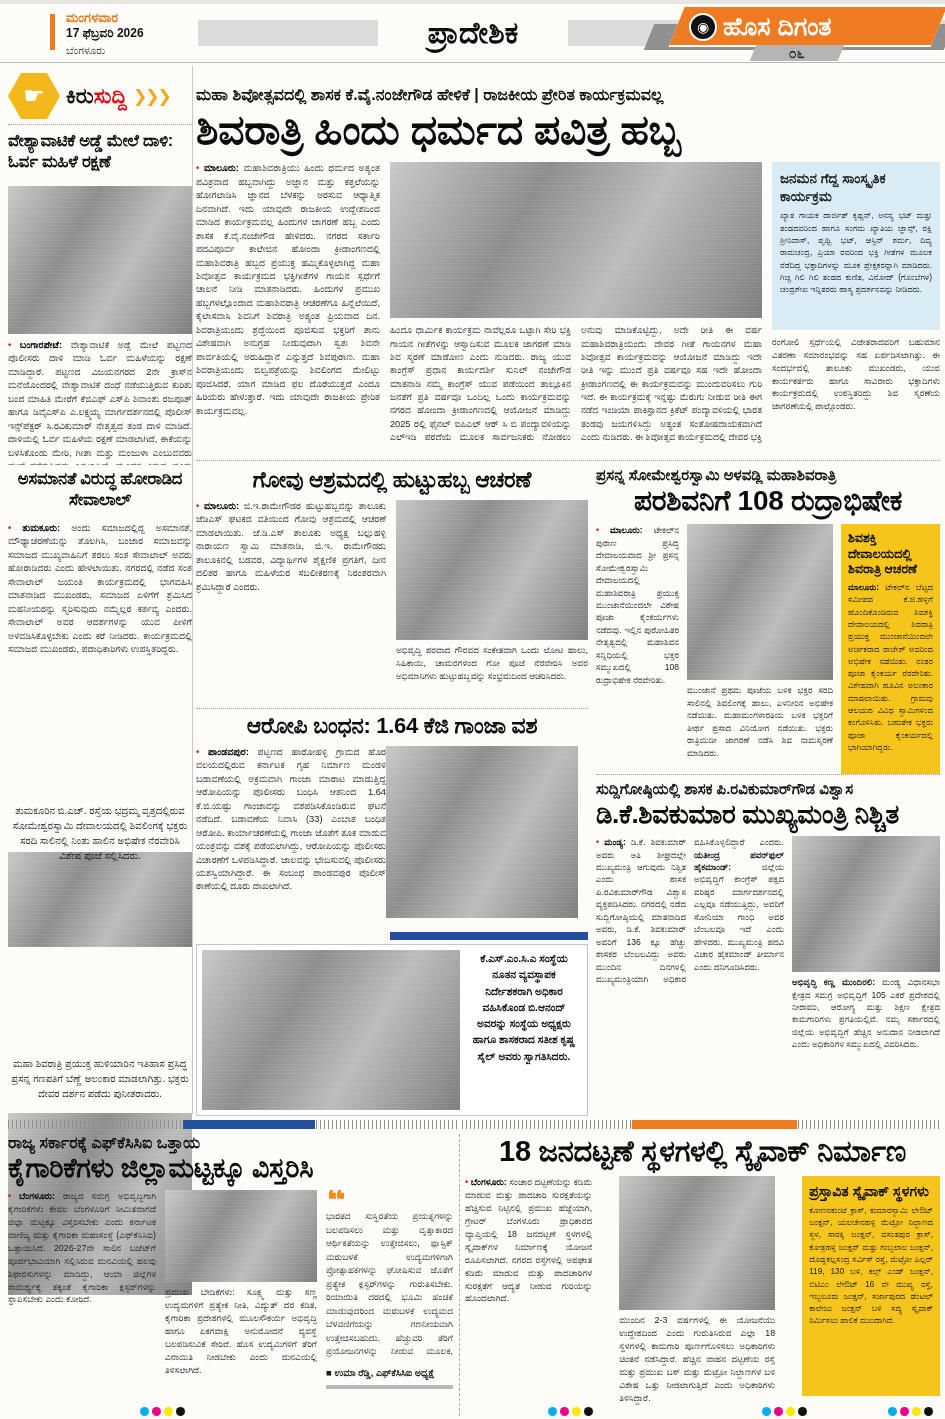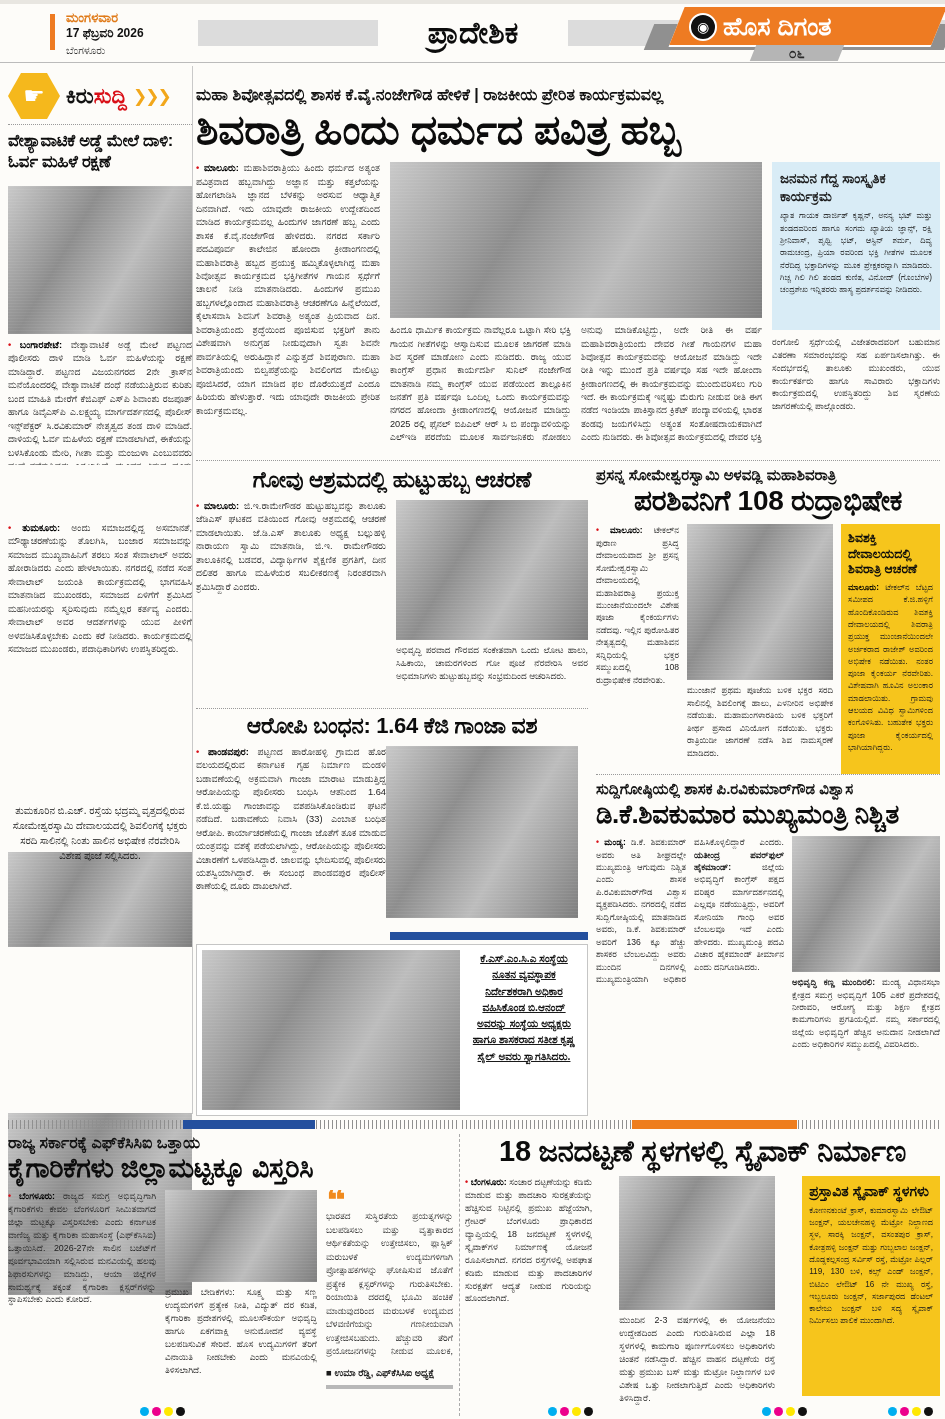--- a/index.html
+++ b/index.html
@@ -79,30 +79,32 @@
 
   <div class="abs hl" style="left:8px;top:126px;width:184px;font-size:16.5px;line-height:1.3;">ವೇಶ್ಯಾವಾಟಿಕೆ ಅಡ್ಡೆ ಮೇಲೆ ದಾಳಿ: ಓರ್ವ ಮಹಿಳೆ ರಕ್ಷಣೆ</div>
 
   <div class="abs photo" style="left:8px;top:182px;width:184px;height:148px;"></div>
 
   <div class="abs body" style="left:8px;top:335px;width:184px;height:126px;">
     <span class="bullet">• </span><span class="dl">ಬಂಗಾರಪೇಟೆ:</span>
     <span>ವೇಶ್ಯಾವಾಟಿಕೆ ಅಡ್ಡೆ ಮೇಲೆ ಪಟ್ಟಣದ ಪೊಲೀಸರು ದಾಳಿ ಮಾಡಿ ಓರ್ವ ಮಹಿಳೆಯನ್ನು ರಕ್ಷಣೆ ಮಾಡಿದ್ದಾರೆ. ಪಟ್ಟಣದ ವಿಜಯನಗರದ 2ನೇ ಕ್ರಾಸ್‌ನ ಮನೆಯೊಂದರಲ್ಲಿ ವೇಶ್ಯಾವಾಟಿಕೆ ದಂಧೆ ನಡೆಯುತ್ತಿರುವ ಕುರಿತು ಬಂದ ಮಾಹಿತಿ ಮೇರೆಗೆ ಕೆಜಿಎಫ್ ಎಸ್‌ಪಿ ಶಿವಾಂಶು ರಜಪೂತ್ ಹಾಗೂ ಡಿವೈಎಸ್‌ಪಿ ಎ.ಲಕ್ಷ್ಮಯ್ಯ ಮಾರ್ಗದರ್ಶನದಲ್ಲಿ ಪೊಲೀಸ್ ಇನ್ಸ್‌ಪೆಕ್ಟರ್ ಸಿ.ರವಿಕುಮಾರ್ ನೇತೃತ್ವದ ತಂಡ ದಾಳಿ ಮಾಡಿದೆ. ದಾಳಿಯಲ್ಲಿ ಓರ್ವ ಮಹಿಳೆಯ ರಕ್ಷಣೆ ಮಾಡಲಾಗಿದೆ, ಈಕೆಯನ್ನು ಬಳಸಿಕೊಂಡು ಮೇರಿ, ಗೀತಾ ಮತ್ತು ಮಂಜುಳಾ ಎಂಬುವವರು ದಂಧೆ ನಡೆಸುತ್ತಿದ್ದರು ಎನ್ನಲಾಗಿದೆ. ಮೂವರ ವಿರುದ್ಧ ದೂರು ದಾಖಲಿಸಿ ಪೊಲೀಸರು ವಶಕ್ಕೆ ಪಡೆದಿದ್ದಾರೆ. ದಾಳಿಯಲ್ಲಿ ದಂಧೆಗೆ ಬಂದಿದ್ದ ಮೂರು ಜನ ಯುವಕರನ್ನು ಸಹ ವಶಕ್ಕೆ ಪಡೆದು ವಿಚಾರಣೆಗೆ ಒಳಪಡಿಸಲಾಗಿದೆ. ಹಲವು ದಿನಗಳಿಂದ ಮನೆಯಲ್ಲಿ ಯಾರಿಗೂ ಅನುಮಾನ ಬಾರದಂತೆ ದಂಧೆ ನಡೆಯುತ್ತಿತ್ತು, ಆರೋಹಿಗಳು ಪುರುಷರಿಂದ 500 ರೂ. ವಸೂಲಿ ಮಾಡಿ ಮಹಿಳೆಗೆ 300 ರೂ. ನೀಡುತ್ತಿದ್ದರು ಎನ್ನಲಾಗಿದೆ.</span>
   </div>
 
+  <div class="abs hl" style="left:8px;top:464px;width:184px;font-size:16.5px;line-height:1.3;text-align:center;">ಅಸಮಾನತೆ ವಿರುದ್ಧ ಹೋರಾಡಿದ ಸೇವಾಲಾಲ್</div>
 
   <div class="abs body" style="left:8px;top:518px;width:184px;height:178px;">
     <span class="bullet">• </span><span class="dl">ತುಮಕೂರು:</span>
     <span>ಅಂದು ಸಮಾಜದಲ್ಲಿದ್ದ ಅಸಮಾನತೆ, ಮೌಢ್ಯಾಚರಣೆಯನ್ನು ತೊಲಗಿಸಿ, ಬಂಜಾರ ಸಮಾಜವನ್ನು ಸಮಾಜದ ಮುಖ್ಯವಾಹಿನಿಗೆ ತರಲು ಸಂತ ಸೇವಾಲಾಲ್ ಅವರು ಹೋರಾಡಿದರು ಎಂದು ಹೇಳಲಾಯಿತು. ನಗರದಲ್ಲಿ ನಡೆದ ಸಂತ ಸೇವಾಲಾಲ್ ಜಯಂತಿ ಕಾರ್ಯಕ್ರಮದಲ್ಲಿ ಭಾಗವಹಿಸಿ ಮಾತನಾಡಿದ ಮುಖಂಡರು, ಸಮಾಜದ ಏಳಿಗೆಗೆ ಶ್ರಮಿಸಿದ ಮಹನೀಯರನ್ನು ಸ್ಮರಿಸುವುದು ನಮ್ಮೆಲ್ಲರ ಕರ್ತವ್ಯ ಎಂದರು. ಸೇವಾಲಾಲ್ ಅವರ ಆದರ್ಶಗಳನ್ನು ಯುವ ಪೀಳಿಗೆ ಅಳವಡಿಸಿಕೊಳ್ಳಬೇಕು ಎಂದು ಕರೆ ನೀಡಿದರು. ಕಾರ್ಯಕ್ರಮದಲ್ಲಿ ಸಮಾಜದ ಮುಖಂಡರು, ಪದಾಧಿಕಾರಿಗಳು ಉಪಸ್ಥಿತರಿದ್ದರು.</span>
   </div>
 
   <div class="abs photo" style="left:8px;top:700px;width:184px;height:95px;"></div>
   <div class="abs cap" style="left:8px;top:799px;width:184px;height:64px;overflow:hidden;">ತುಮಕೂರಿನ ಬಿ.ಎಚ್. ರಸ್ತೆಯ ಭದ್ರಮ್ಮ ವೃತ್ತದಲ್ಲಿರುವ ಸೋಮೇಶ್ವರಸ್ವಾಮಿ ದೇವಾಲಯದಲ್ಲಿ ಶಿವಲಿಂಗಕ್ಕೆ ಭಕ್ತರು ಸರದಿ ಸಾಲಿನಲ್ಲಿ ನಿಂತು ಹಾಲಿನ ಅಭಿಷೇಕ ನೆರವೇರಿಸಿ ವಿಶೇಷ ಪೂಜೆ ಸಲ್ಲಿಸಿದರು.</div>
 
   <div class="abs photo" style="left:8px;top:866px;width:184px;height:182px;"></div>
+  <div class="abs cap" style="left:8px;top:1052px;width:184px;height:58px;overflow:hidden;">ಮಹಾ ಶಿವರಾತ್ರಿ ಪ್ರಯುಕ್ತ ಹುಳಿಯಾರಿನ ಇತಿಹಾಸ ಪ್ರಸಿದ್ಧ ಪ್ರಸನ್ನ ಗಣಪತಿಗೆ ಬೆಣ್ಣೆ ಅಲಂಕಾರ ಮಾಡಲಾಗಿತ್ತು. ಭಕ್ತರು ದೇವರ ದರ್ಶನ ಪಡೆದು ಪುನೀತರಾದರು.</div>
 
   <div class="abs dotted-b" style="left:196px;top:62px;width:744px;height:394px;">
     <div class="kicker" style="margin-top:20px;font-size:16px;">ಮಹಾ ಶಿವೋತ್ಸವದಲ್ಲಿ ಶಾಸಕ ಕೆ.ವೈ.ನಂಜೇಗೌಡ ಹೇಳಿಕೆ | ರಾಜಕೀಯ ಪ್ರೇರಿತ ಕಾರ್ಯಕ್ರಮವಲ್ಲ</div>
     <div class="hl" style="font-size:41px;margin-top:4px;">ಶಿವರಾತ್ರಿ ಹಿಂದು ಧರ್ಮದ ಪವಿತ್ರ ಹಬ್ಬ</div>
     <div style="display:flex;gap:10px;margin-top:10px;">
       <div class="body" style="width:184px;height:286px;">
         <span class="bullet">• </span><span class="dl">ಮಾಲೂರು:</span>
         <span>ಮಹಾಶಿವರಾತ್ರಿಯು ಹಿಂದು ಧರ್ಮದ ಅತ್ಯಂತ ಪವಿತ್ರವಾದ ಹಬ್ಬವಾಗಿದ್ದು ಅಜ್ಞಾನ ಮತ್ತು ಕತ್ತಲೆಯನ್ನು ಹೋಗಲಾಡಿಸಿ ಜ್ಞಾನದ ಬೆಳಕನ್ನು ಅರಸುವ ಆಧ್ಯಾತ್ಮಿಕ ದಿನವಾಗಿದೆ. ಇದು ಯಾವುದೇ ರಾಜಕೀಯ ಉದ್ದೇಶದಿಂದ ಮಾಡಿದ ಕಾರ್ಯಕ್ರಮವಲ್ಲ ಹಿಂದುಗಳ ಜಾಗರಣೆ ಹಬ್ಬ ಎಂದು ಶಾಸಕ ಕೆ.ವೈ.ನಂಜೇಗೌಡ ಹೇಳಿದರು. ನಗರದ ಸರ್ಕಾರಿ ಪದವಿಪೂರ್ವ ಕಾಲೇಜಿನ ಹೋಂದಾ ಕ್ರೀಡಾಂಗಣದಲ್ಲಿ ಮಹಾಶಿವರಾತ್ರಿ ಹಬ್ಬದ ಪ್ರಯುಕ್ತ ಹಮ್ಮಿಕೊಳ್ಳಲಾಗಿದ್ದ ಮಹಾ ಶಿವೋತ್ಸವ ಕಾರ್ಯಕ್ರಮದ ಭಕ್ತಿಗೀತೆಗಳ ಗಾಯನ ಸ್ಪರ್ಧೆಗೆ ಚಾಲನೆ ನೀಡಿ ಮಾತನಾಡಿದರು. ಹಿಂದುಗಳ ಪ್ರಮುಖ ಹಬ್ಬಗಳಲ್ಲೊಂದಾದ ಮಹಾಶಿವರಾತ್ರಿ ಆಚರಣೆಗೂ ಹಿನ್ನೆಲೆಯಿದೆ, ಕೈಲಾಸವಾಸಿ ಶಿವನಿಗೆ ಶಿವರಾತ್ರಿ ಅತ್ಯಂತ ಪ್ರಿಯವಾದ ದಿನ. ಶಿವರಾತ್ರಿಯಂದು ಶ್ರದ್ಧೆಯಿಂದ ಪೂಜಿಸುವ ಭಕ್ತರಿಗೆ ತಾನು ವಿಶೇಷವಾಗಿ ಅನುಗ್ರಹ ನೀಡುವುದಾಗಿ ಸ್ವತಃ ಶಿವನೇ ಪಾರ್ವತಿಯಲ್ಲಿ ಅರುಹಿದ್ದಾನೆ ಎನ್ನುತ್ತದೆ ಶಿವಪುರಾಣ. ಮಹಾ ಶಿವರಾತ್ರಿಯಂದು ಬಿಲ್ವಪತ್ರೆಯನ್ನು ಶಿವಲಿಂಗದ ಮೇಲಿಟ್ಟು ಪೂಜಿಸಿದರೆ, ಯಾಗ ಮಾಡಿದ ಫಲ ದೊರೆಯುತ್ತದೆ ಎಂದೂ ಹಿರಿಯರು ಹೇಳುತ್ತಾರೆ. ಇದು ಯಾವುದೇ ರಾಜಕೀಯ ಪ್ರೇರಿತ ಕಾರ್ಯಕ್ರಮವಲ್ಲ.</span>
       </div>
       <div style="width:372px;">
@@ -142,21 +144,21 @@
       <div class="body" style="width:190px;height:176px;">
         <span class="bullet">• </span><span class="dl">ಪಾಂಡವಪುರ:</span>
         <span>ಪಟ್ಟಣದ ಹಾರೋಹಳ್ಳಿ ಗ್ರಾಮದ ಹೊರ ವಲಯದಲ್ಲಿರುವ ಕರ್ನಾಟಕ ಗೃಹ ನಿರ್ಮಾಣ ಮಂಡಳಿ ಬಡಾವಣೆಯಲ್ಲಿ ಅಕ್ರಮವಾಗಿ ಗಾಂಜಾ ಮಾರಾಟ ಮಾಡುತ್ತಿದ್ದ ಆರೋಪಿಯನ್ನು ಪೊಲೀಸರು ಬಂಧಿಸಿ ಆತನಿಂದ 1.64 ಕೆ.ಜಿ.ಯಷ್ಟು ಗಾಂಜಾವನ್ನು ವಶಪಡಿಸಿಕೊಂಡಿರುವ ಘಟನೆ ನಡೆದಿದೆ. ಬಡಾವಣೆಯ ನಿವಾಸಿ (33) ಎಂಬಾತ ಬಂಧಿತ ಆರೋಪಿ. ಕಾರ್ಯಾಚರಣೆಯಲ್ಲಿ ಗಾಂಜಾ ಜೊತೆಗೆ ತೂಕ ಮಾಡುವ ಯಂತ್ರವನ್ನು ವಶಕ್ಕೆ ಪಡೆಯಲಾಗಿದ್ದು, ಆರೋಪಿಯನ್ನು ಪೊಲೀಸರು ವಿಚಾರಣೆಗೆ ಒಳಪಡಿಸಿದ್ದಾರೆ. ಜಾಲವನ್ನು ಭೇದಿಸುವಲ್ಲಿ ಪೊಲೀಸರು ಯಶಸ್ವಿಯಾಗಿದ್ದಾರೆ. ಈ ಸಂಬಂಧ ಪಾಂಡವಪುರ ಪೊಲೀಸ್ ಠಾಣೆಯಲ್ಲಿ ದೂರು ದಾಖಲಾಗಿದೆ.</span>
       </div>
       <div class="photo" style="width:192px;height:172px;"></div>
     </div>
   </div>
 
   <div class="abs" style="left:390px;top:928px;width:198px;height:8px;background:#24509e;"></div>
 
-  <div class="abs" style="left:196px;top:940px;width:392px;height:172px;border:1px solid #c5c5c5;box-sizing:border-box;padding:5px;display:flex;gap:8px;background:#fff;text-decoration:underline;">
+  <div class="abs" style="left:196px;top:940px;width:392px;height:172px;border:1px solid #c5c5c5;box-sizing:border-box;padding:5px;display:flex;gap:8px;background:#fff;">
     <div class="photo" style="width:258px;height:160px;"></div>
     <div class="cap" style="width:112px;font-size:10.5px;font-weight:bold;line-height:1.55;overflow:hidden;">ಕೆ.ಎಸ್.ಎಂ.ಸಿ.ಎ ಸಂಸ್ಥೆಯ ನೂತನ ವ್ಯವಸ್ಥಾಪಕ ನಿರ್ದೇಶಕರಾಗಿ ಅಧಿಕಾರ ವಹಿಸಿಕೊಂಡ ಬಿ.ಆನಂದ್ ಅವರನ್ನು ಸಂಸ್ಥೆಯ ಅಧ್ಯಕ್ಷರು ಹಾಗೂ ಶಾಸಕರಾದ ಸತೀಶ ಕೃಷ್ಣ ಸೈಲ್ ಅವರು ಸ್ವಾಗತಿಸಿದರು.</div>
   </div>
 
   <div class="abs dotted-b" style="left:596px;top:458px;width:344px;height:312px;">
     <div class="kicker" style="font-size:15px;margin-top:4px;">ಪ್ರಸನ್ನ ಸೋಮೇಶ್ವರಸ್ವಾಮಿ ಅಳವಡ್ಲಿ ಮಹಾಶಿವರಾತ್ರಿ</div>
     <div class="hl" style="font-size:28px;margin-top:2px;text-align:center;">ಪರಶಿವನಿಗೆ 108 ರುದ್ರಾಭಿಷೇಕ</div>
     <div style="display:flex;gap:8px;margin-top:8px;">
       <div class="body" style="width:90px;height:250px;font-size:8.6px;">
         <span class="bullet">• </span><span class="dl">ಮಾಲೂರು:</span>

